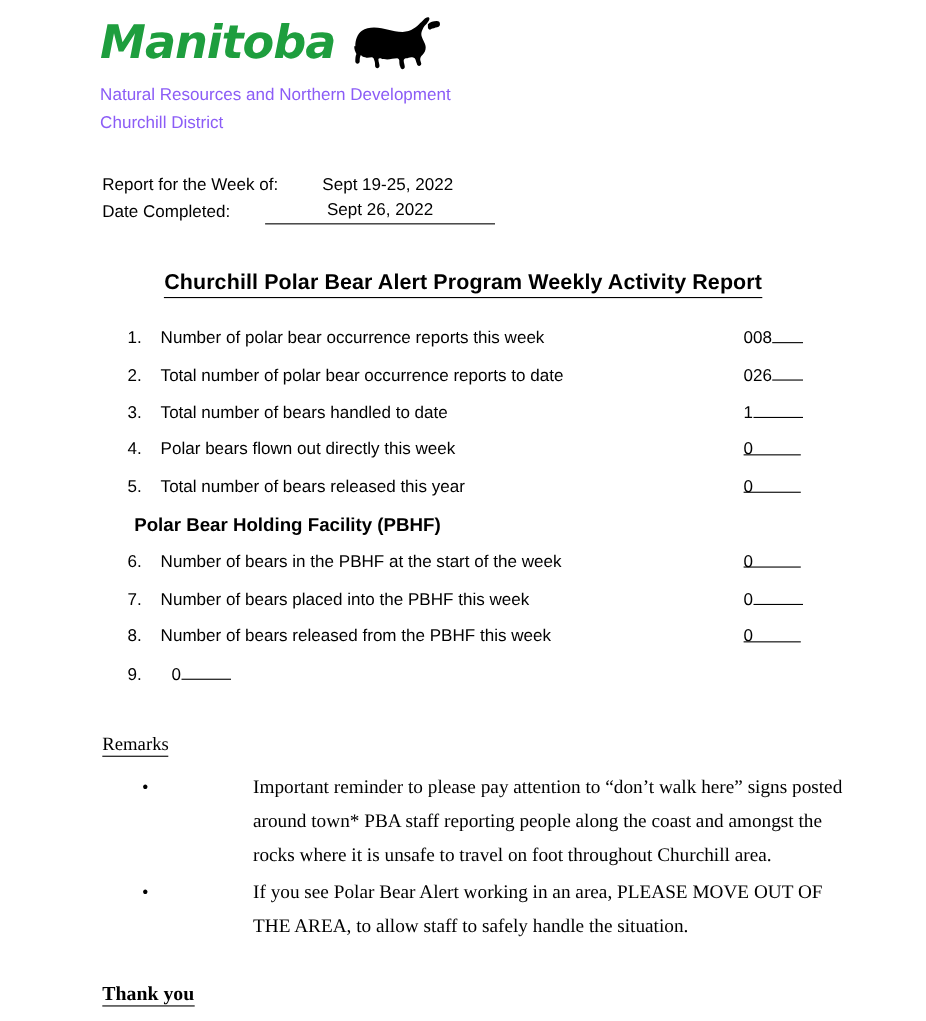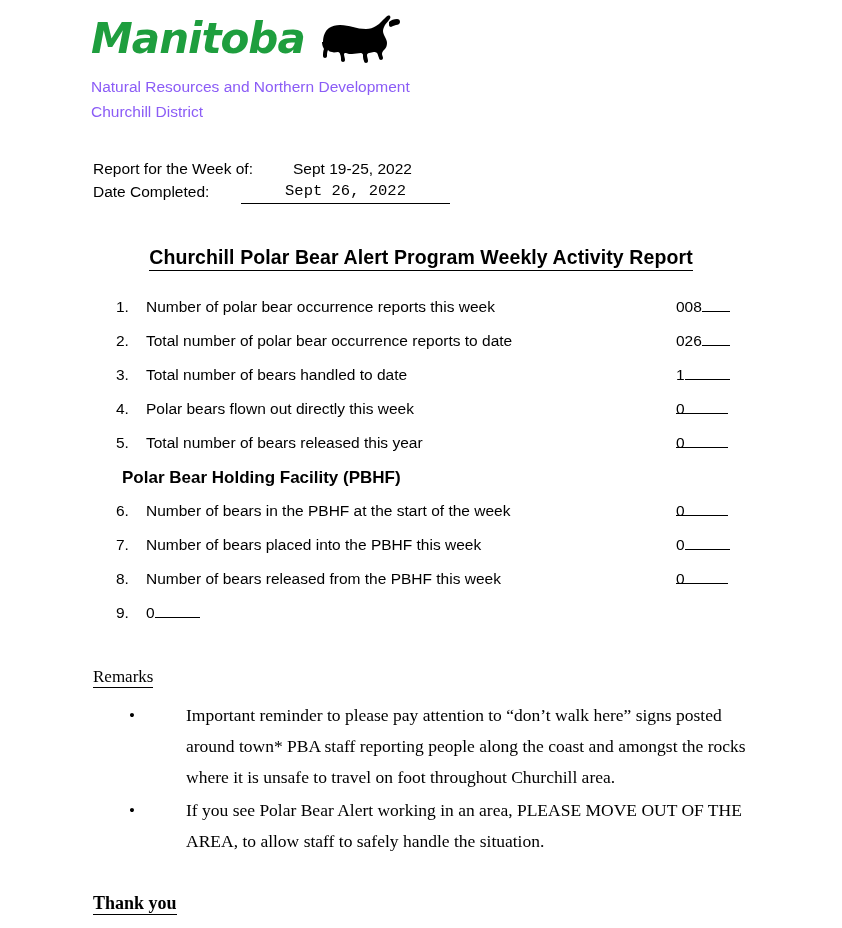--- a/index.html
+++ b/index.html
@@ -60,37 +60,36 @@
   
   .meta {
     position: absolute;
     left: 93px;
     top: 158px;
     font-size: 15.5px;
     line-height: 22px;
   }
   .meta-row {
     display: flex;
-    align-items: center;
+    align-items: flex-end;
     white-space: nowrap;
   }
   .meta-label {
     display: inline-block;
   }
   .meta-label.week { width: 200px; }
   .meta-label.date { width: 148px; }
   .meta-value {
     display: inline-block;
   }
   .meta-value.underlined {
     border-bottom: 1px solid #000;
     min-width: 197px;
     padding: 0 6px 1px 6px;
     text-align: center;
-    font-family: Liberation Mono, monospace;
   }
 
   
   .doc-title {
     position: absolute;
     left: 0;
     top: 246px;
     width: 842px;
     text-align: center;
     font-size: 19.5px;
@@ -118,20 +117,21 @@
   .item-num {
     width: 30px;
     flex: 0 0 30px;
   }
   .item-text {
     flex: 1 1 auto;
   }
   .item-value {
     flex: 0 0 60px;
     width: 60px;
+    margin-left: 10px;
     text-align: left;
     white-space: pre;
   }
   .item-value .rule {
     display: inline-block;
     border-bottom: 1px solid #000;
     height: 13px;
     vertical-align: baseline;
   }
   .subhead {
@@ -170,20 +170,21 @@
   }
   .bullet-dot {
     flex: 0 0 57px;
     text-align: left;
     padding-left: 36px;
     font-size: 17px;
     line-height: 31px;
   }
   .bullet-text {
     flex: 1 1 auto;
+    margin-left: 44px;
   }
   .thankyou {
     position: absolute;
     left: 93px;
     top: 893px;
     font-family: Liberation Serif, serif;
     font-size: 18px;
     font-weight: bold;
   }
   .thankyou span {

